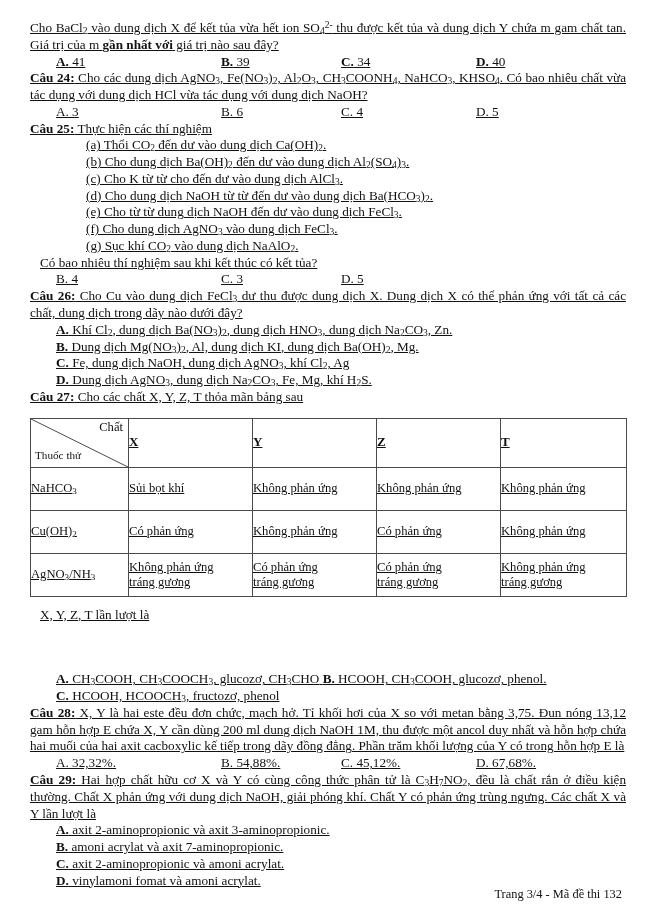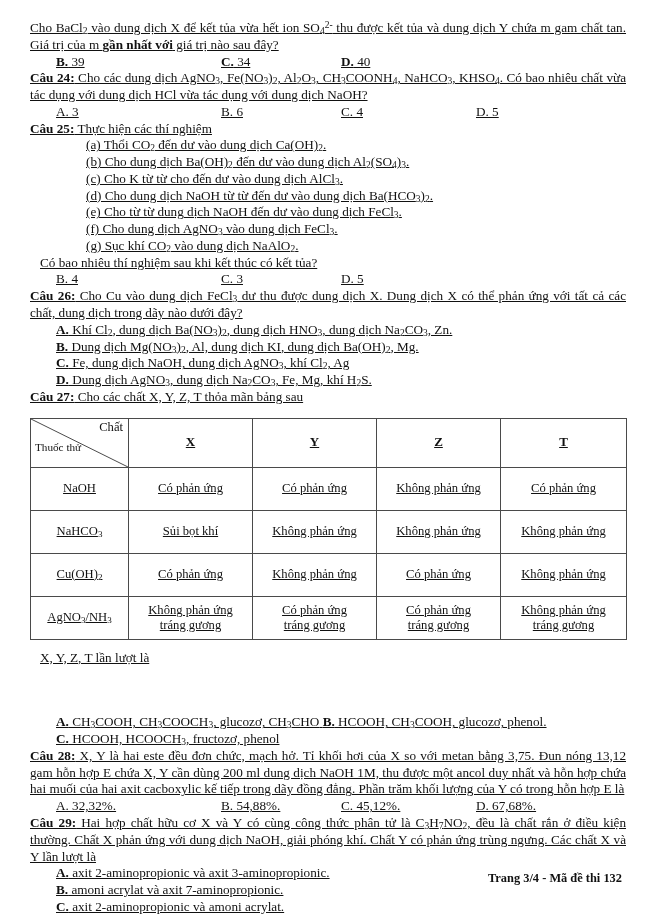--- a/index.html
+++ b/index.html
@@ -64,21 +64,20 @@
 
   
   .tblwrap { margin-top: 12px; margin-bottom: 10px; }
   table.cmp {
     border-collapse: collapse;
     width: 596px;
     table-layout: fixed;
   }
   table.cmp td, table.cmp th {
     border: 1px solid #4a4a4a;
-    text-align: center;
     vertical-align: middle;
     font-weight: normal;
     font-size: 12.6px;
     padding: 0;
     height: 42px;
   }
   table.cmp col.c0 { width: 98px; }
   table.cmp col.c1 { width: 124px; }
   table.cmp col.c2 { width: 124px; }
   table.cmp col.c3 { width: 124px; }
@@ -99,44 +98,45 @@
   }
   td.corner .lbl-chat {
     position: absolute;
     right: 5px;
     top: 1px;
     font-size: 12.6px;
   }
   td.corner .lbl-thuoc {
     position: absolute;
     left: 4px;
-    bottom: 12px;
+    bottom: 4px;
     font-size: 11.2px;
   }
   td.rowhead { font-size: 12.8px; }
   .twoline { line-height: 1.18; }
 
   .afterTable { margin-top: 2px; }
 
   .footer {
     position: absolute;
     right: 28px;
-    bottom: 28px;
-    font-weight: bold;
+    bottom: 12px;
+    font-weight: normal;
     font-size: 12.4px;
   }
 </style>
 </head>
 <body>
 
 <div class="page">
 
   <p class="q"><span>Cho BaCl</span><sub>2</sub><span> vào dung dịch X để kết tủa vừa hết ion SO</span><sub>4</sub><sup>2-</sup><span> thu được kết tủa và dung dịch Y chứa m gam chất tan. Giá trị của m </span><span class="bold">gần nhất với</span><span> giá trị nào sau đây?</span></p>
 
   <div class="opts">
+    <span class="opt"><b>A.</b> 41</span>
     <span class="opt"><b>B.</b> 39</span>
     <span class="opt"><b>C.</b> 34</span>
     <span class="opt"><b>D.</b> 40</span>
   </div>
 
   <p class="q"><span class="qlabel">Câu 24:</span><span> Cho các dung dịch AgNO</span><sub>3</sub><span>,  Fe(NO</span><sub>3</sub><span>)</span><sub>2</sub><span>, Al</span><sub>2</sub><span>O</span><sub>3</sub><span>, CH</span><sub>3</sub><span>COONH</span><sub>4</sub><span>, NaHCO</span><sub>3</sub><span>, KHSO</span><sub>4</sub><span>. Có bao nhiêu chất vừa tác dụng với dung dịch HCl vừa tác dụng với dung dịch NaOH?</span></p>
 
   <div class="opts">
     <span class="opt">A. 3</span>
     <span class="opt">B. 6</span>
@@ -199,27 +199,20 @@
             <span class="lbl-thuoc">Thuốc thử</span>
           </td>
           <td class="colhead">X</td>
           <td class="colhead">Y</td>
           <td class="colhead">Z</td>
           <td class="colhead">T</td>
         </tr>
       </thead>
       <tbody>
         <tr>
-          <td class="rowhead"><span>NaOH</span></td>
-          <td>Có phản ứng</td>
-          <td>Có phản ứng</td>
-          <td>Không phản ứng</td>
-          <td>Có phản ứng</td>
-        </tr>
-        <tr>
           <td class="rowhead"><span>NaHCO</span><sub>3</sub></td>
           <td>Sủi bọt khí</td>
           <td>Không phản ứng</td>
           <td>Không phản ứng</td>
           <td>Không phản ứng</td>
         </tr>
         <tr>
           <td class="rowhead"><span>Cu(OH)</span><sub>2</sub></td>
           <td>Có phản ứng</td>
           <td>Không phản ứng</td>

